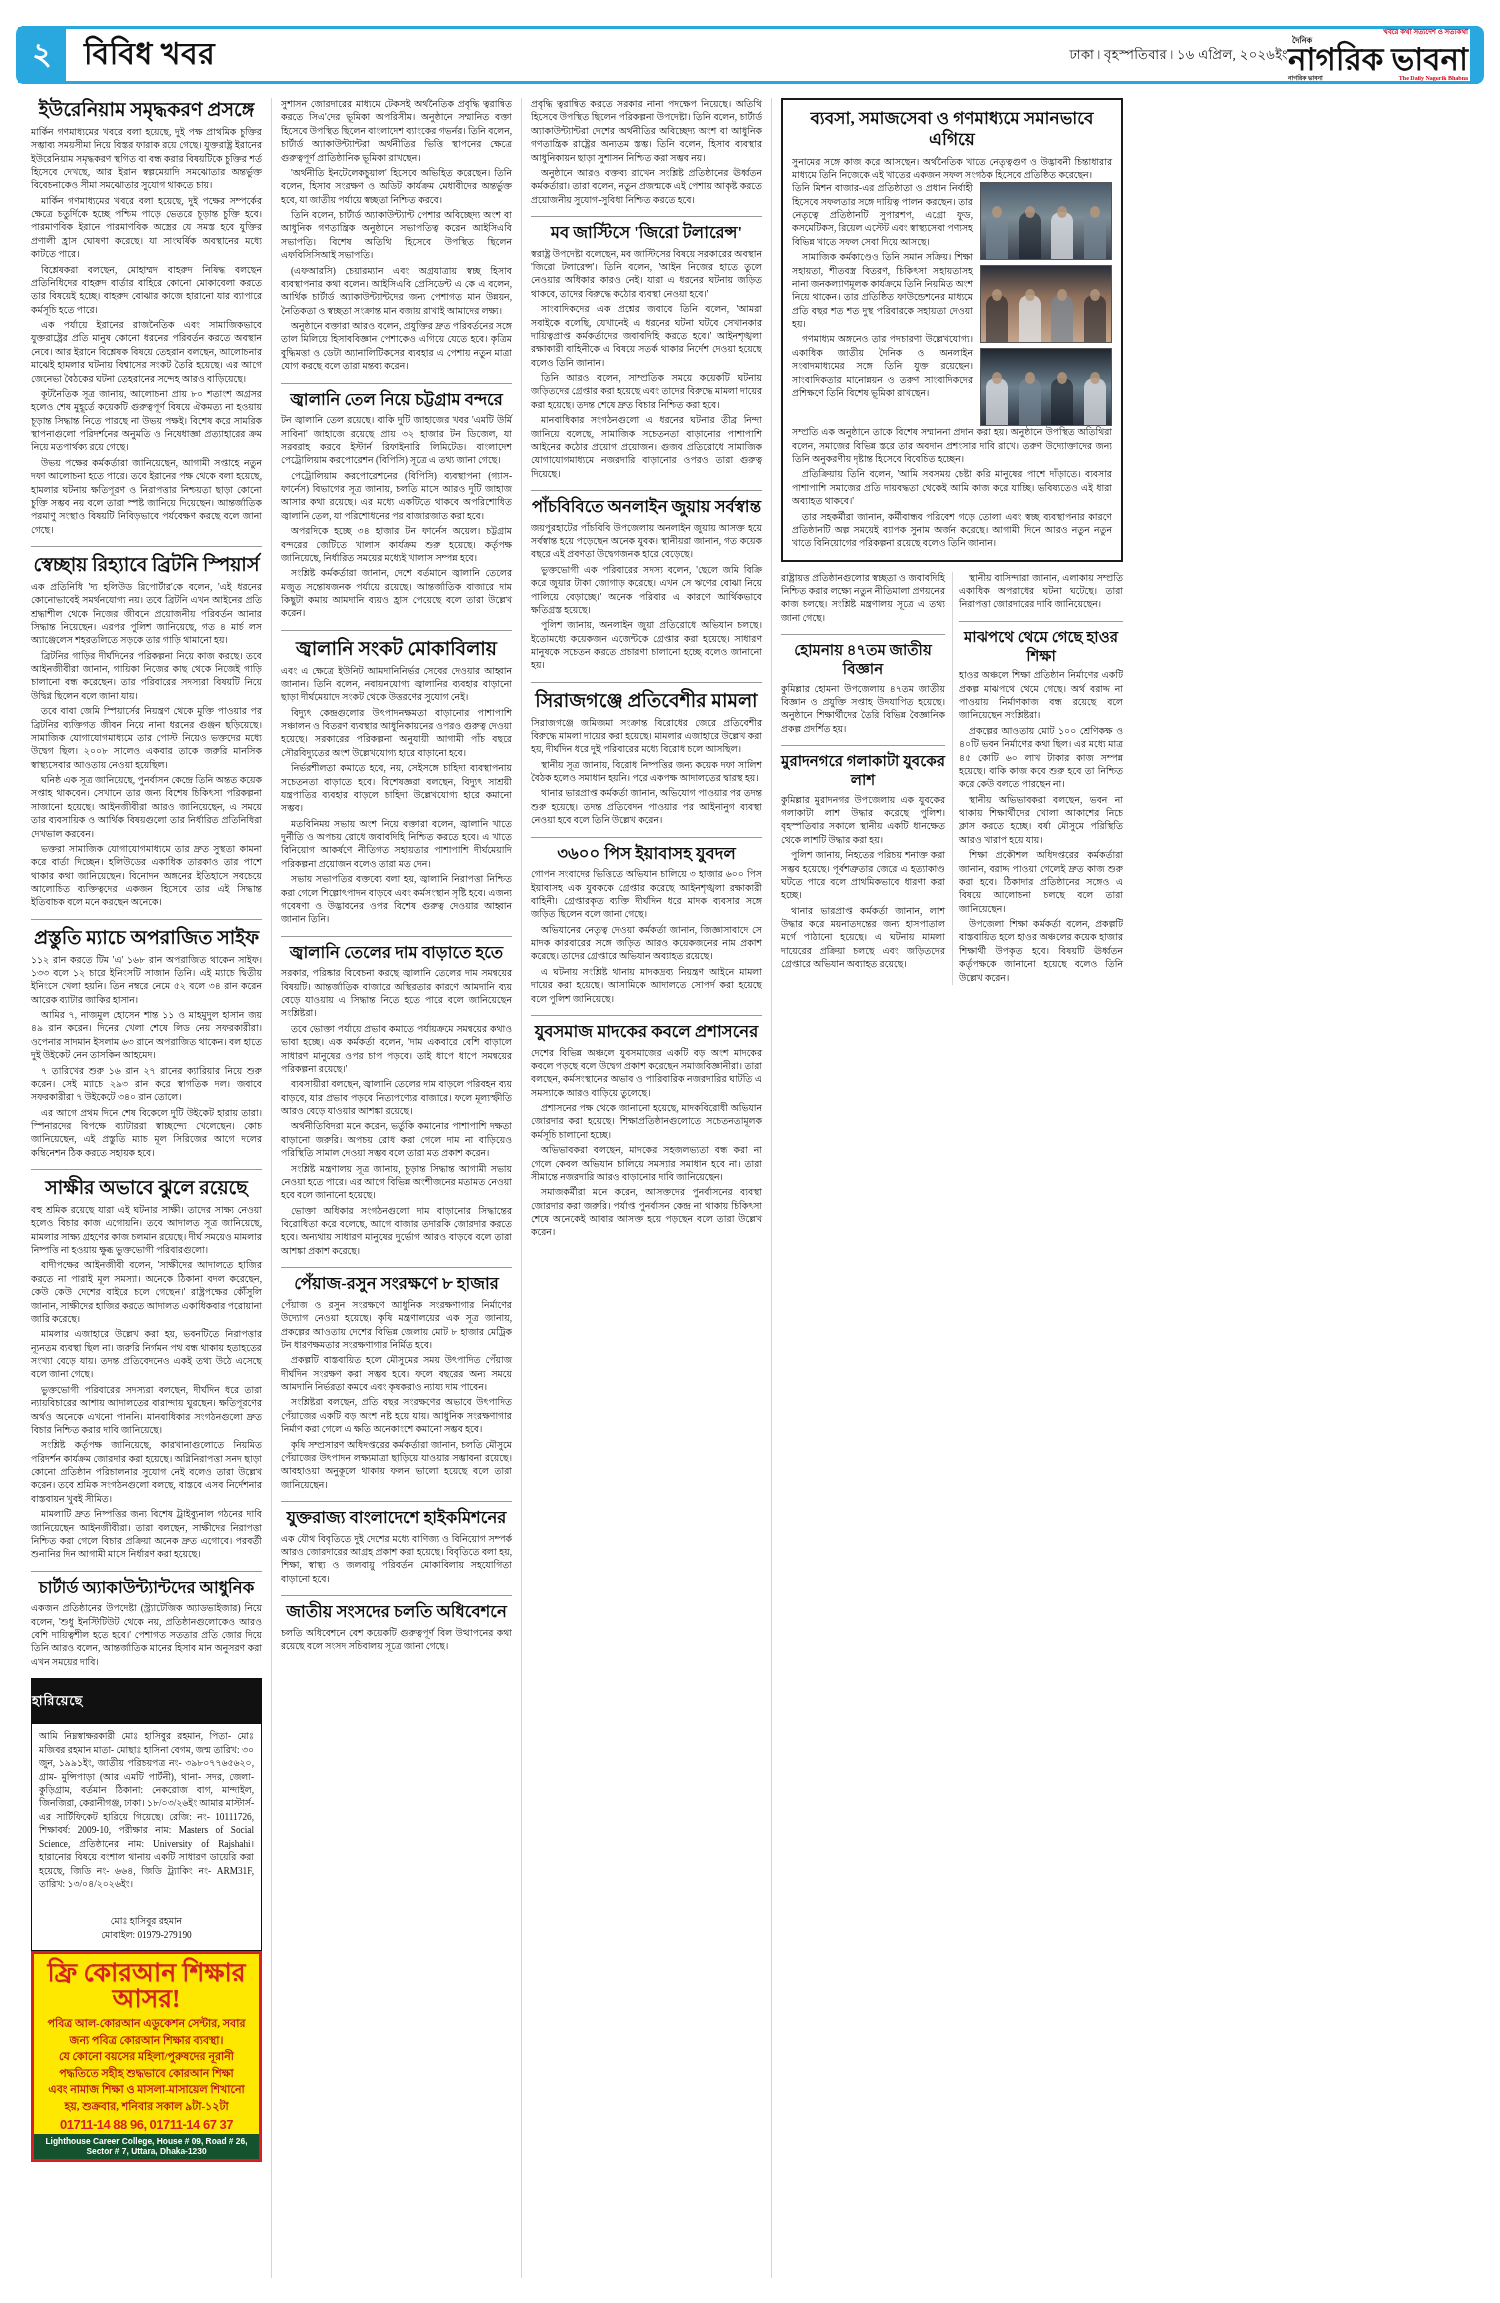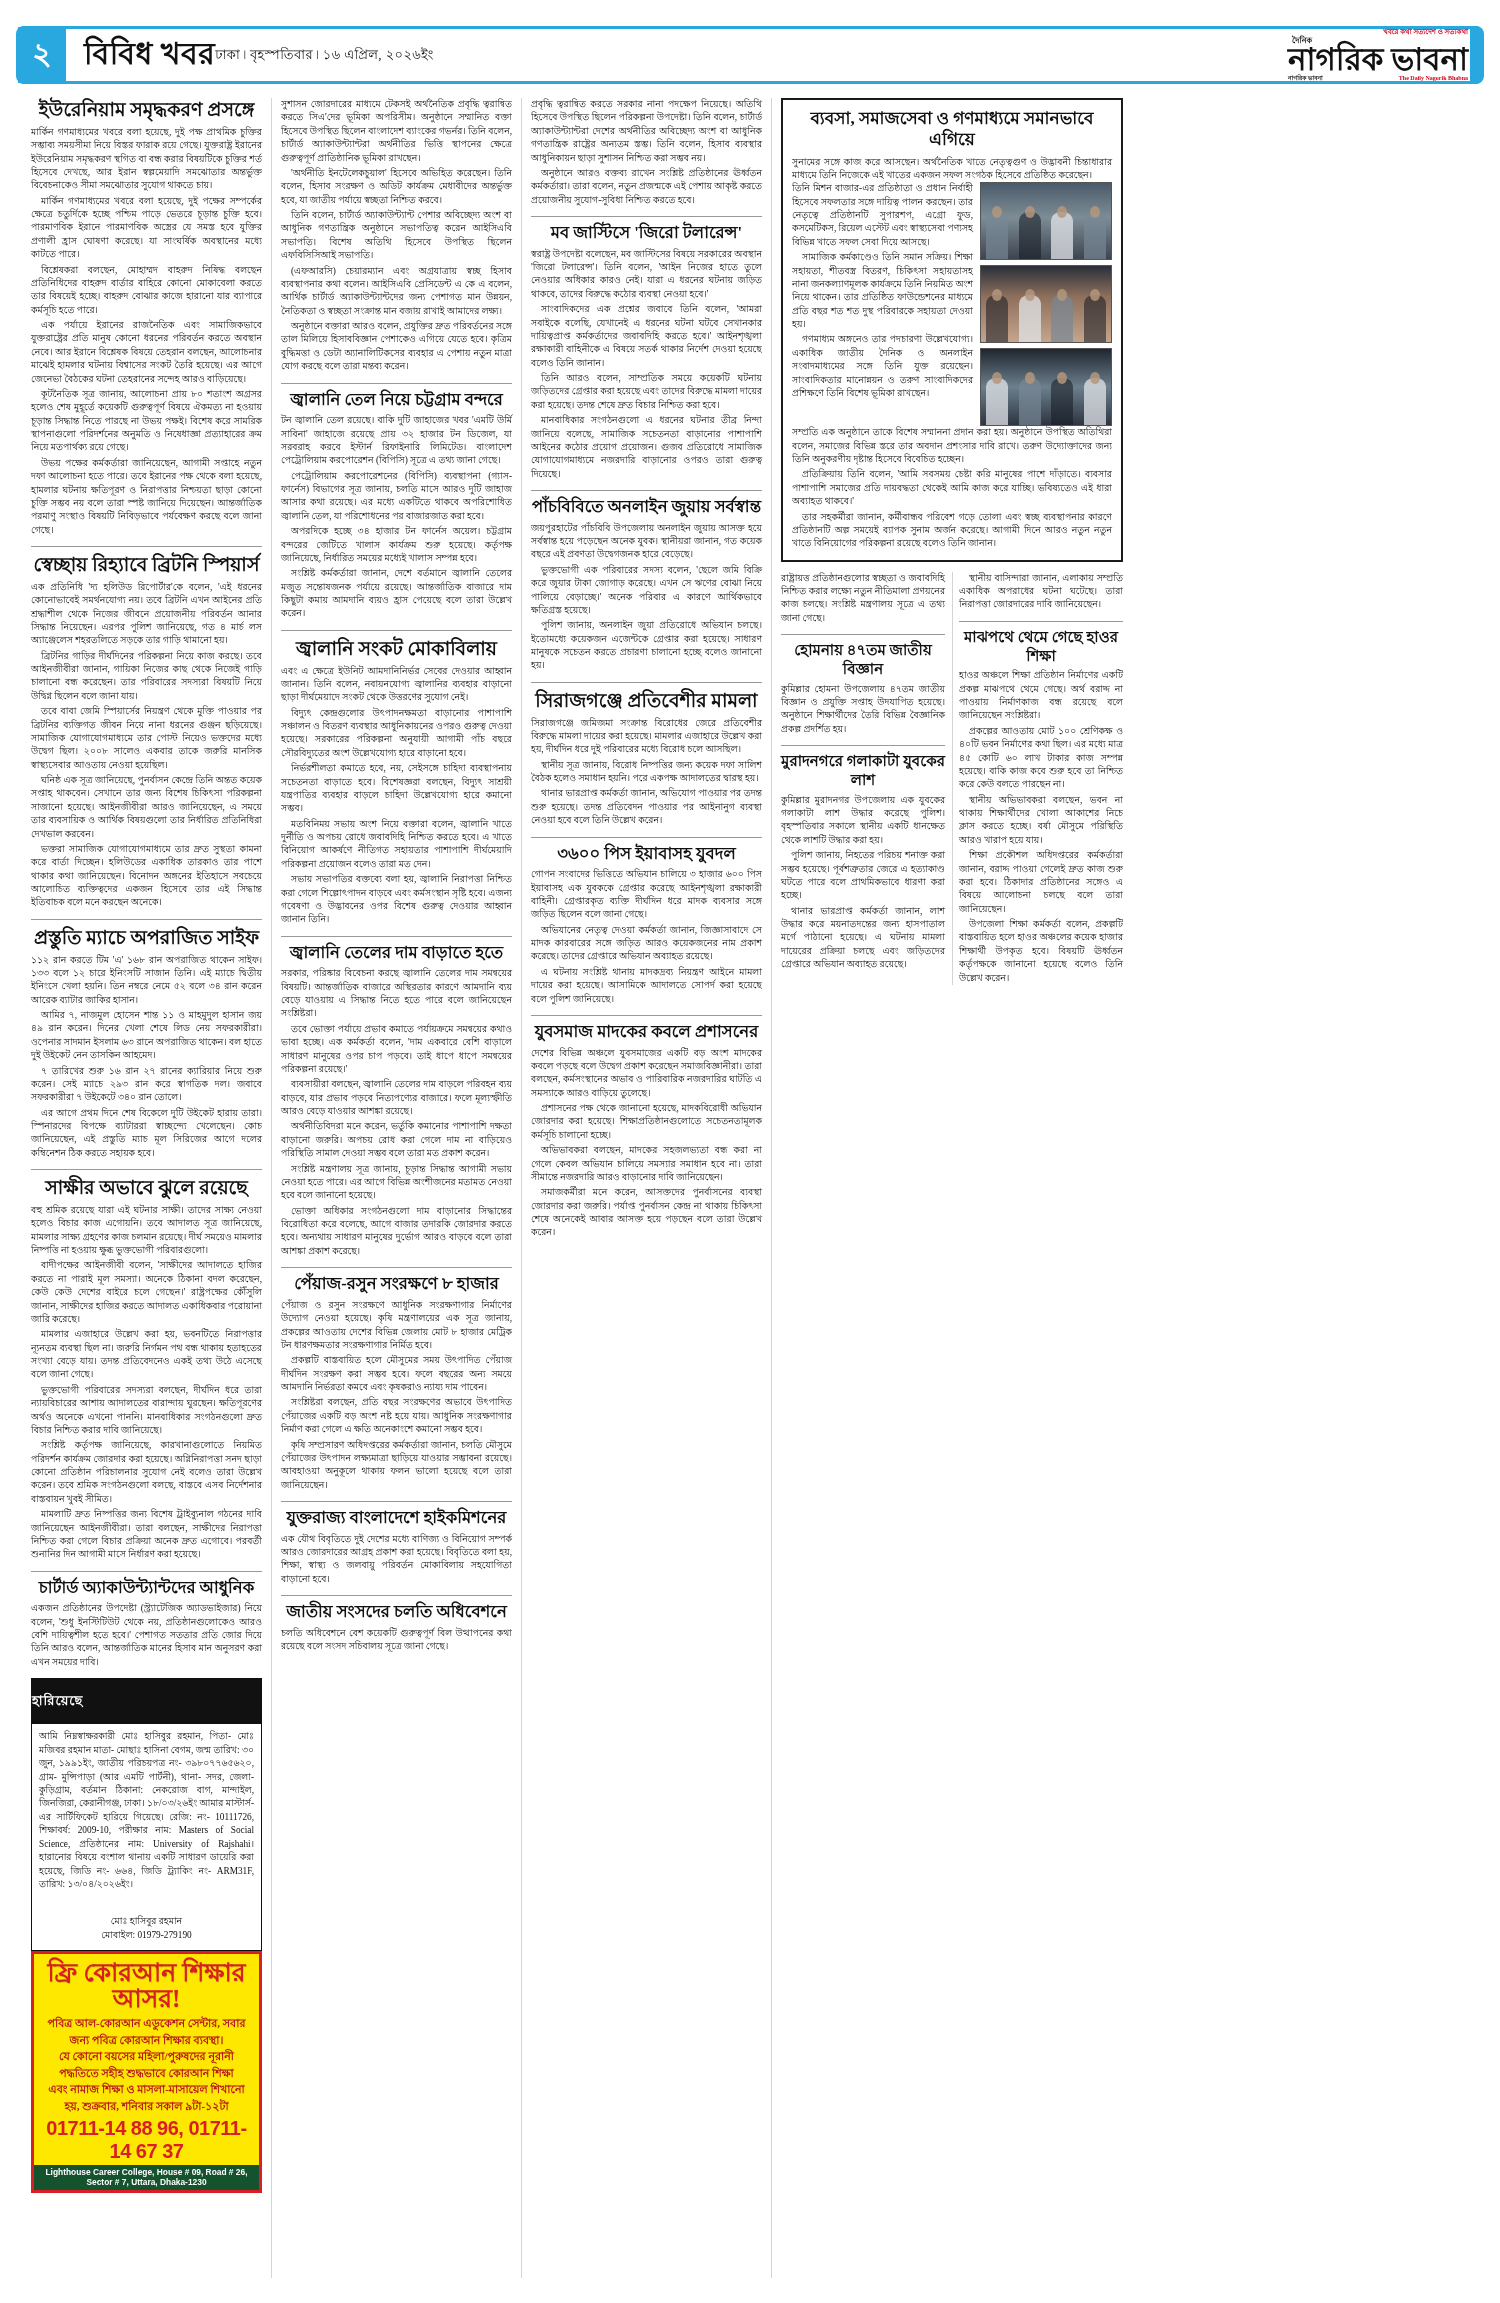--- a/index.html
+++ b/index.html
@@ -37,21 +37,21 @@
     font-size:30px; font-weight:bold; flex:0 0 auto;
     margin-left:-4px;
     font-family:"Liberation Serif", serif;
   }
   .section-title{
     font-size:30px; font-weight:bold; letter-spacing:.5px;
     margin-left:18px; white-space:nowrap;
     font-family:"Liberation Serif", serif;
   }
   .masthead-date{
-    flex:1 1 auto; text-align:left; font-size:13px; letter-spacing:.4px;
+    flex:1 1 auto; text-align:right; font-size:13px; letter-spacing:.4px;
   }
   .logo-wrap{ flex:0 0 auto; text-align:right; padding-right:10px; line-height:1; }
   .logo-small{ font-size:8px; font-weight:bold; display:block; text-align:left; margin-left:4px;}
   .logo-tag{ font-size:7px; color:#d0021b; font-weight:bold; display:block; text-align:right; margin-bottom:1px;}
   .logo-main{ font-size:31px; font-weight:bold; letter-spacing:0px; display:block; line-height:.95;}
   .logo-sub-row{ display:flex; justify-content:space-between; font-size:6px; font-weight:bold;}
   .logo-sub-left{ color:#222; }
   .logo-sub-right{ color:#d0021b; }
 
   
@@ -126,21 +126,21 @@
     padding:5px 6px 0 6px;
     text-align:center;
   }
   .ad-title{
     color:#d81f26; font-size:25px; font-weight:bold; line-height:1.05;
     letter-spacing:0px; margin:1px 0 3px 0;
     text-shadow:0.5px 0.5px 0 rgba(0,0,0,.15);
   }
   .ad-line{ font-size:11px; font-weight:bold; color:#b8171d; line-height:1.5; margin:0; }
   .ad-phone{
-    color:#d81f26; font-size:20px; font-weight:bold; letter-spacing:-.5px;
+    color:#d81f26; font-size:13px; font-weight:bold; letter-spacing:-.5px;
     margin:3px 0 2px 0; font-family:"Liberation Sans", sans-serif;
   }
   .ad-foot{
     background:#14532d; color:#fff; font-size:8.4px; font-weight:bold;
     padding:2px 0 3px 0; margin:0 -6px; font-family:"Liberation Sans", sans-serif;
   }
 
   .col-rule{ border-top:1px solid #999; margin:7px 0 6px 0; }
 </style>
 </head>

